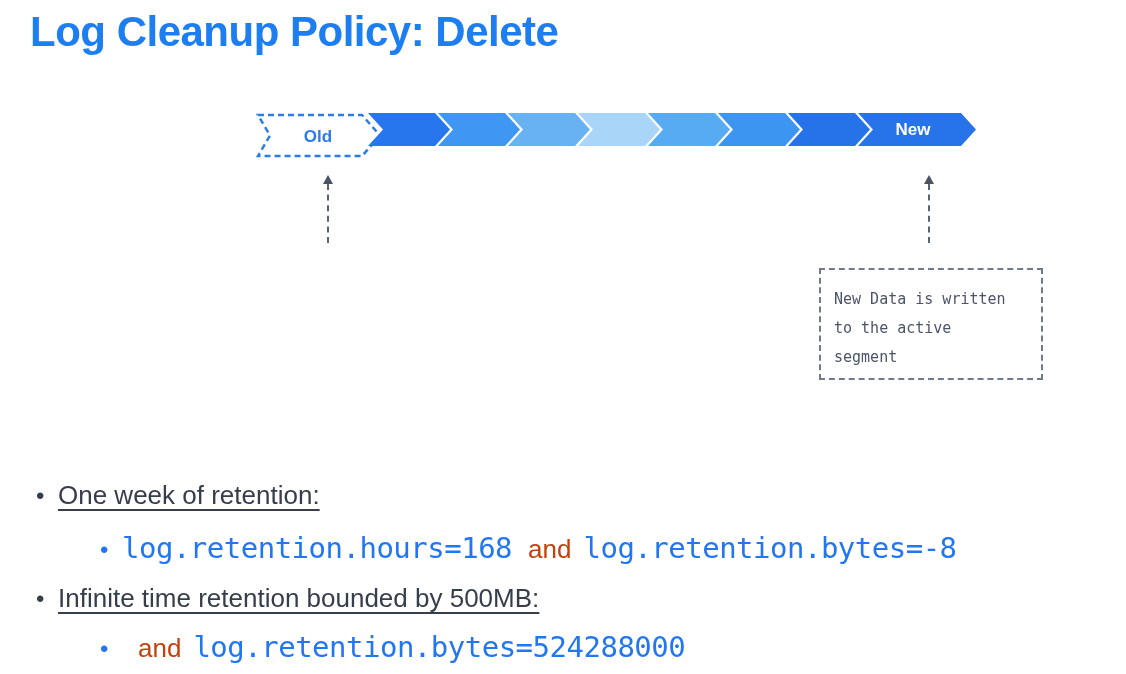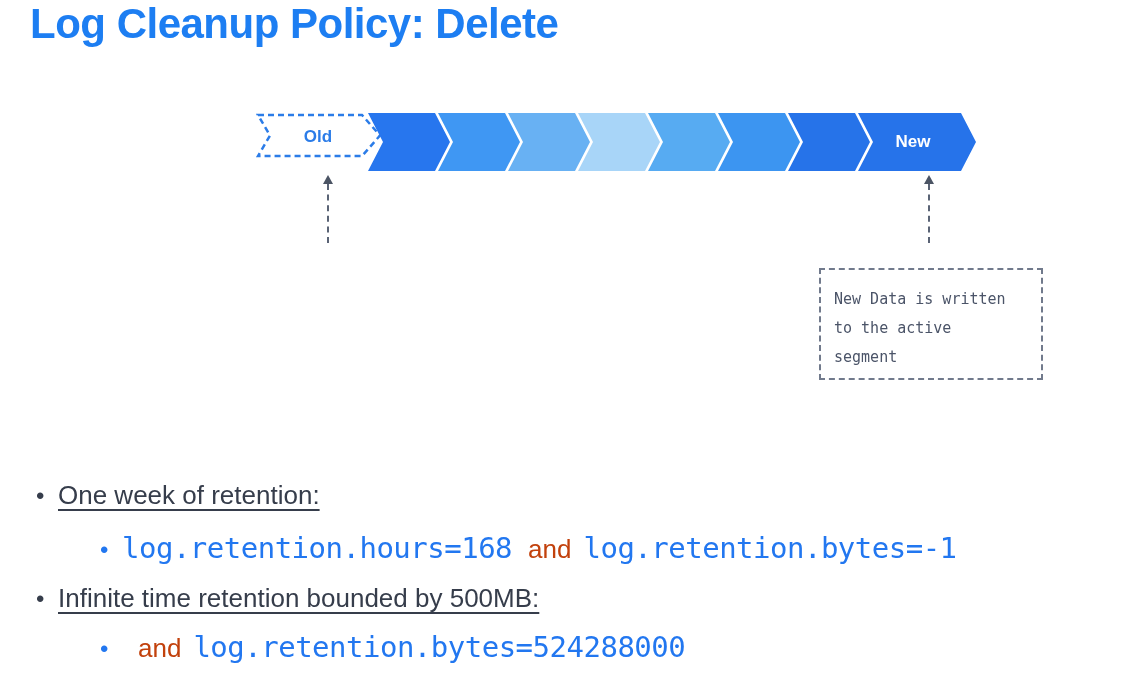--- a/index.html
+++ b/index.html
@@ -10,21 +10,21 @@
     height: 674px;
     background: #ffffff;
     overflow: hidden;
     font-family: "Liberation Sans", sans-serif;
   }
 
   
   .page-title {
     position: absolute;
     left: 30px;
-    top: 0;
+    top: 8px;
     font-size: 42px;
     font-weight: 700;
     letter-spacing: -0.5px;
     font-family: "Liberation Sans", sans-serif;
   }
 
   
   .segment-bar {
     position: absolute;
     left: 256px;
@@ -35,21 +35,21 @@
   }
   .old-chev-svg { display: block; flex: 0 0 auto; }
   .old-chev-svg text {
     font-family: "Liberation Sans", sans-serif;
     font-size: 17px;
     font-weight: 700;
   }
   .chev {
     flex: 0 0 auto;
     width: 82px;
-    height: 58px;
+    height: 33px;
     margin-left: -12px;
     clip-path: polygon(0 0, calc(100% - 15px) 0, 100% 50%, calc(100% - 15px) 100%, 0 100%, 15px 50%);
   }
   .chev.first { margin-left: -14px; }
   .chev-new {
     width: 118px;
     display: flex;
     align-items: center;
     justify-content: center;
     padding-right: 8px;
@@ -195,21 +195,21 @@
 
 
   <div class="bullet-row b1">
     <span class="dot">•</span>
     <span class="heading">One week of retention:</span>
   </div>
   <div class="code-row c1">
     <span class="dot" style="color: rgb(34, 119, 240);">•</span>
     <code style="color: rgb(34, 119, 240);">log.retention.hours=168</code>
     <span class="conj">and</span>
-    <code style="color: rgb(34, 119, 240);">log.retention.bytes=-1</code>
+    <code style="color: rgb(34, 119, 240);">log.retention.bytes=-8</code>
   </div>
 
   <div class="bullet-row b2">
     <span class="dot">•</span>
     <span class="heading">Infinite time retention bounded by 500MB:</span>
   </div>
   <div class="code-row c2">
     <span class="dot" style="color: rgb(34, 119, 240);">•</span>
     <span class="conj">and</span>
     <code style="color: rgb(34, 119, 240);">log.retention.bytes=524288000</code>

